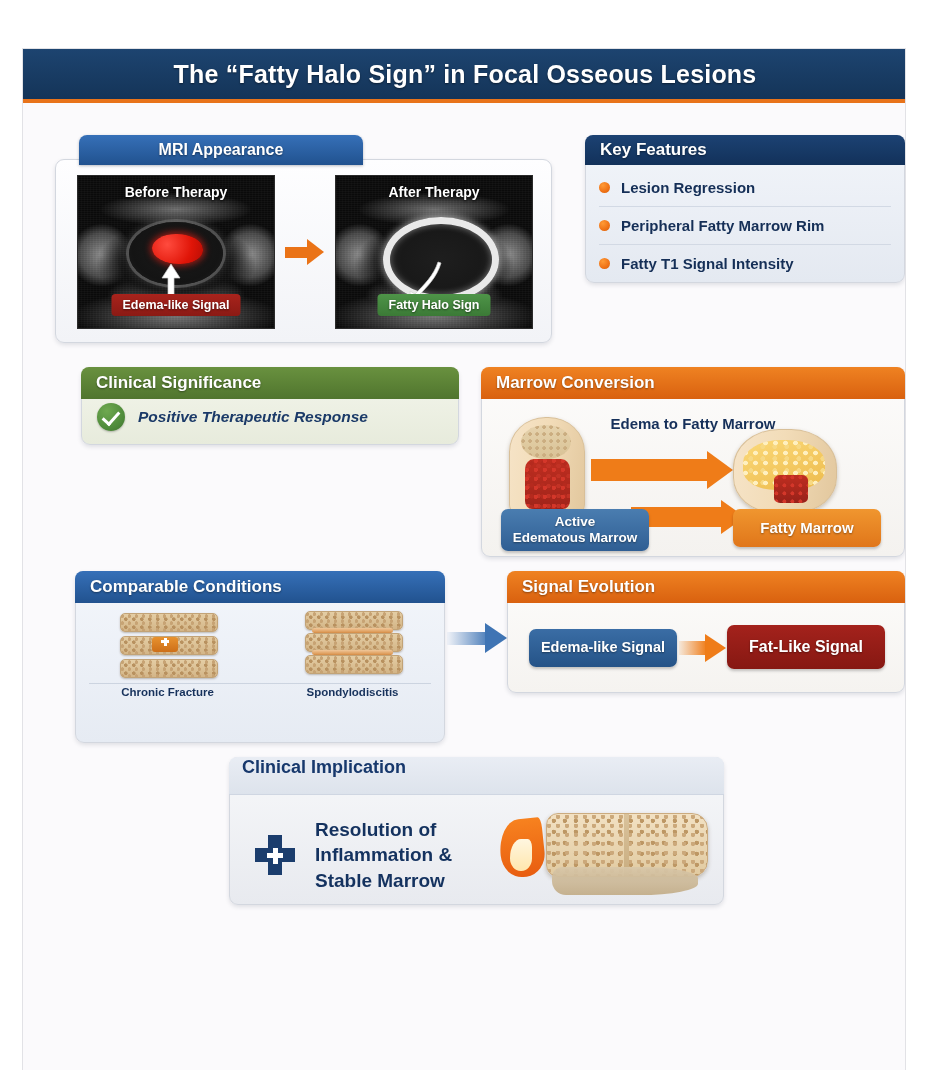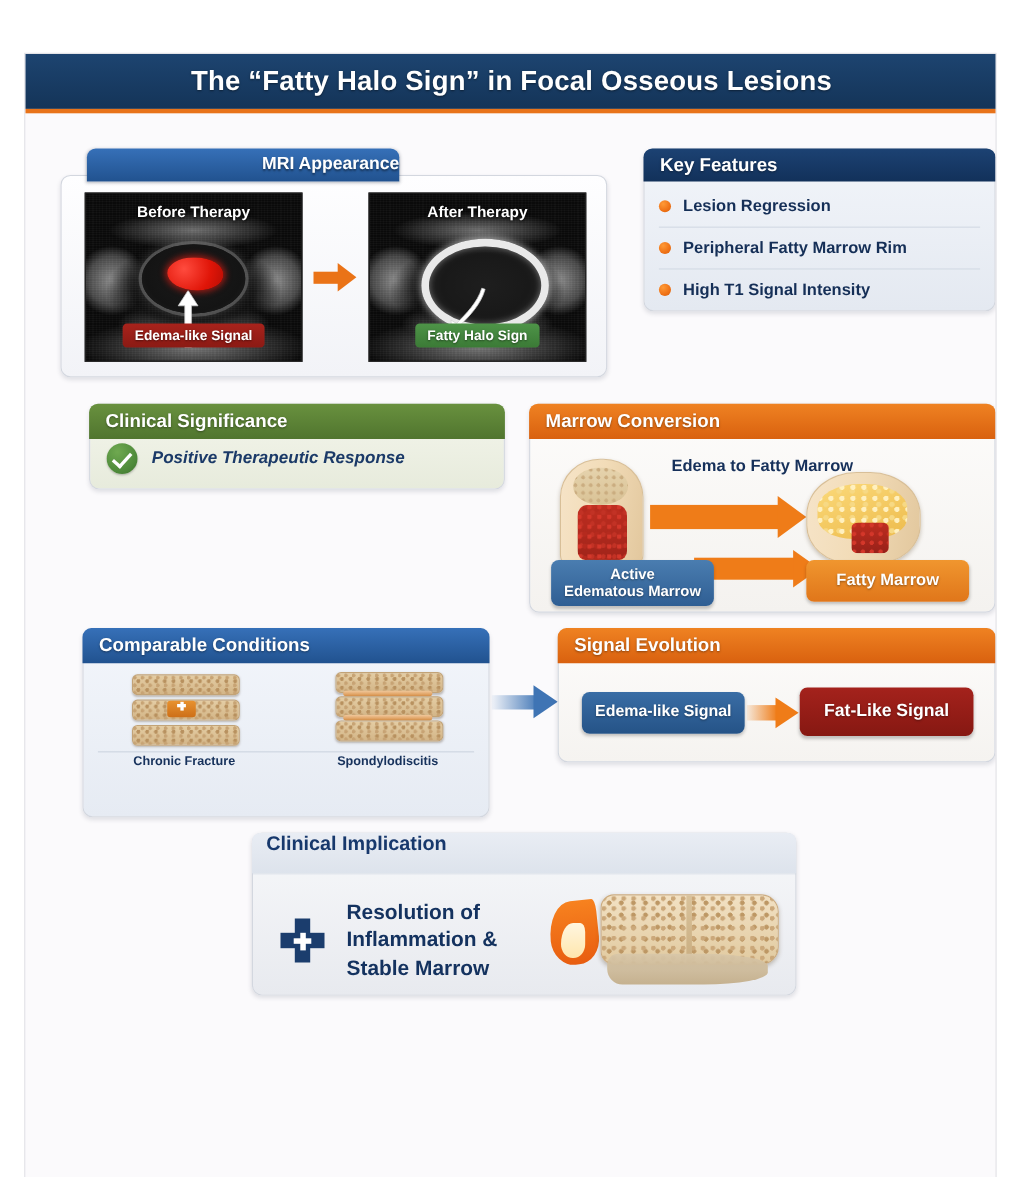--- a/index.html
+++ b/index.html
@@ -35,21 +35,21 @@
   .card{position:absolute;box-sizing:border-box;}
   .cardbody{
     background:linear-gradient(180deg,#fdfdfe 0%,#eef0f5 100%);
     border:1px solid #d3d7df;border-radius:9px;
     box-shadow:0 2px 4px rgba(40,50,70,.13);
     box-sizing:border-box;
   }
   .tabhead{
     position:absolute;top:0;left:0;height:30px;
     border-radius:8px 8px 0 0;
-    display:flex;align-items:center;justify-content:flex-end;
+    display:flex;align-items:center;justify-content:center;
     box-sizing:border-box;
     box-shadow:0 1px 3px rgba(20,30,50,.3);
   }
   .tabhead span{
     color:#fff;font-weight:bold;font-size:16px;
     text-shadow:0 1px 2px rgba(0,0,0,.45);white-space:nowrap;
   }
   .fullhead{
     position:absolute;top:0;left:0;width:100%;height:32px;
     border-radius:8px 8px 0 0;
@@ -395,21 +395,21 @@
       <div class="kf-item">
         <span class="kf-dot"></span>
         <span class="kf-text">Lesion Regression</span>
       </div>
       <div class="kf-item">
         <span class="kf-dot"></span>
         <span class="kf-text">Peripheral Fatty Marrow Rim</span>
       </div>
       <div class="kf-item">
         <span class="kf-dot"></span>
-        <span class="kf-text">High T1 Signal Intensity</span>
+        <span class="kf-text">Fatty T1 Signal Intensity</span>
       </div>
     </div>
   </div>
 
   <div class="card" id="cs-card">
     <div class="cardbody"></div>
     <div class="fullhead green-h">
       <span>Clinical Significance</span>
     </div>
     <div class="cs-row">

